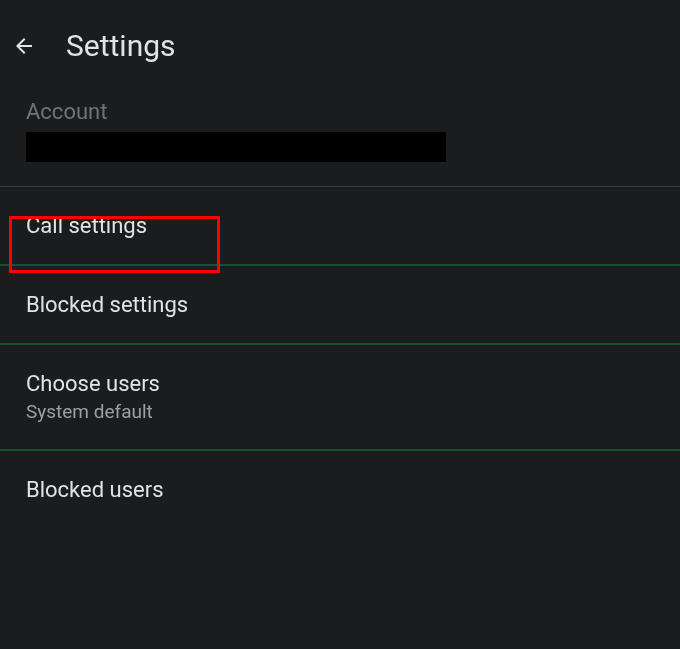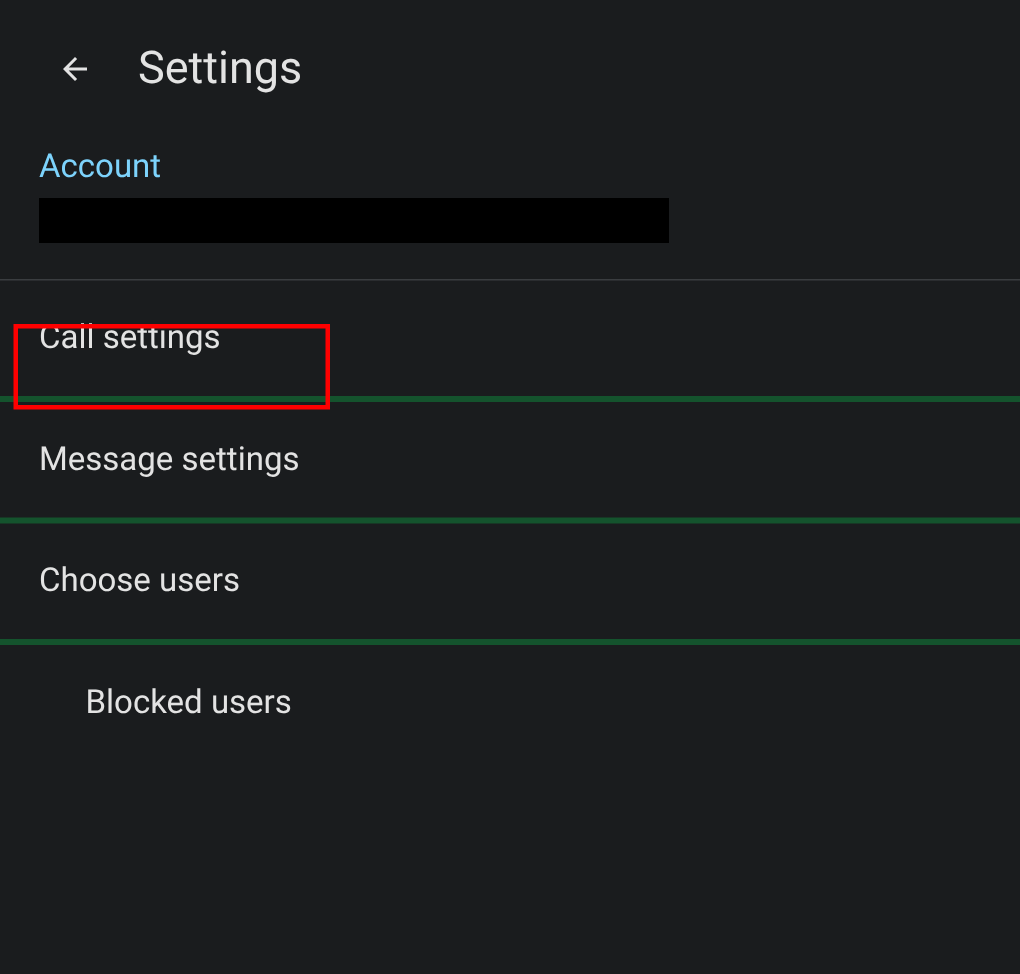--- a/index.html
+++ b/index.html
@@ -11,21 +11,21 @@
       width: 680px;
       height: 649px;
       background-color: #1a1c1e;
       font-family: 'Roboto', -apple-system, BlinkMacSystemFont, sans-serif;
       color: #e3e3e3;
       overflow: hidden;
     }
     .header {
       display: flex;
       align-items: center;
-      padding: 28px 38px;
+      padding: 28px 12px;
       gap: 30px;
     }
     .back-icon {
       width: 24px;
       height: 24px;
       cursor: pointer;
       display: flex;
       align-items: center;
       justify-content: center;
     }
@@ -36,34 +36,34 @@
       font-size: 30px;
       font-weight: 400;
       color: #e3e3e3;
     }
     .account-section {
       padding: 8px 26px 24px 26px;
     }
     .account-label {
       font-size: 22px;
       font-weight: 400;
-      color: #7dd3fc;
+      color: #737373;
       margin-bottom: 8px;
     }
     .account-value {
       background-color: #000000;
       width: 420px;
       height: 30px;
     }
     .list {
       border-top: 1px solid #3a3d40;
     }
     .list-item {
       padding: 26px;
-      border-bottom: 4px solid #14532d;
+      border-bottom: 2px solid #14532d;
       cursor: pointer;
       position: relative;
     }
     .list-item-label {
       font-size: 22px;
       font-weight: 400;
       color: #e3e3e3;
     }
     .list-item-sublabel {
       font-size: 19px;
@@ -99,23 +99,24 @@
 <div class="account-section">
   <div class="account-label">Account</div>
   <div class="account-value"></div>
 </div>
 
 <div class="list">
   <div class="list-item call-settings-item">
     <div class="list-item-label">Call settings</div>
   </div>
   <div class="list-item">
-    <div class="list-item-label">Message settings</div>
+    <div class="list-item-label">Blocked settings</div>
   </div>
   <div class="list-item">
     <div class="list-item-label">Choose users</div>
+    <div class="list-item-sublabel">System default</div>
   </div>
-  <div class="list-item" style="border-bottom: none; margin-left: 31px;">
+  <div class="list-item" style="border-bottom: none;">
     <div class="list-item-label">Blocked users</div>
   </div>
 </div>
 
 <div class="highlight-box"></div>
 
 </body></html>

